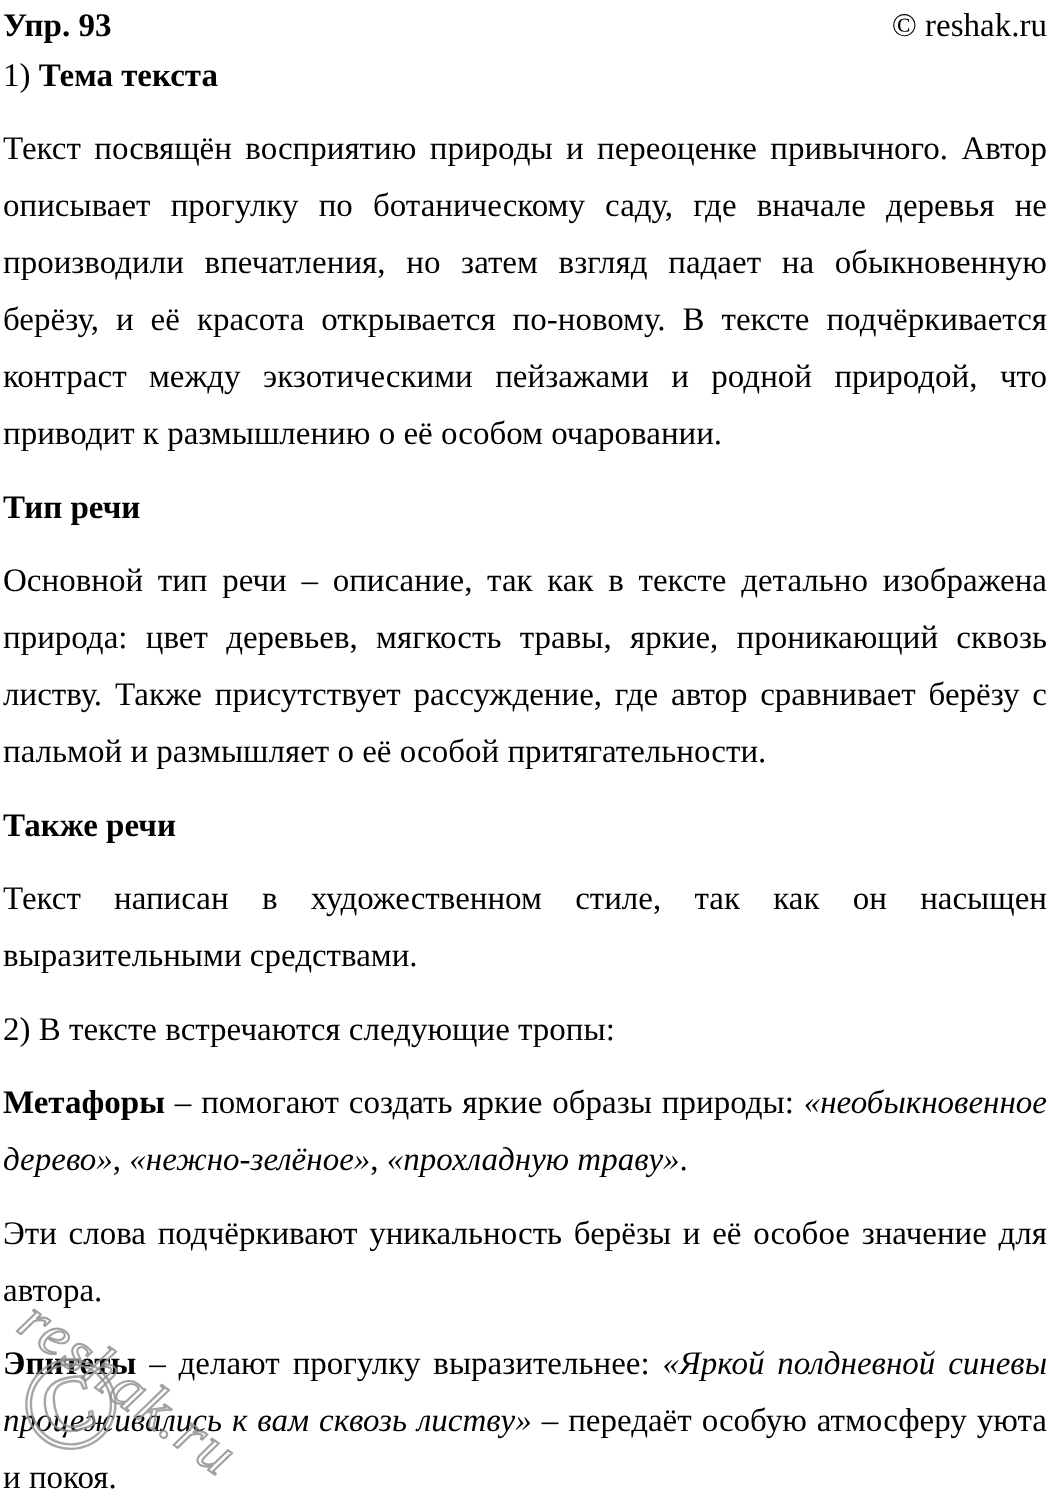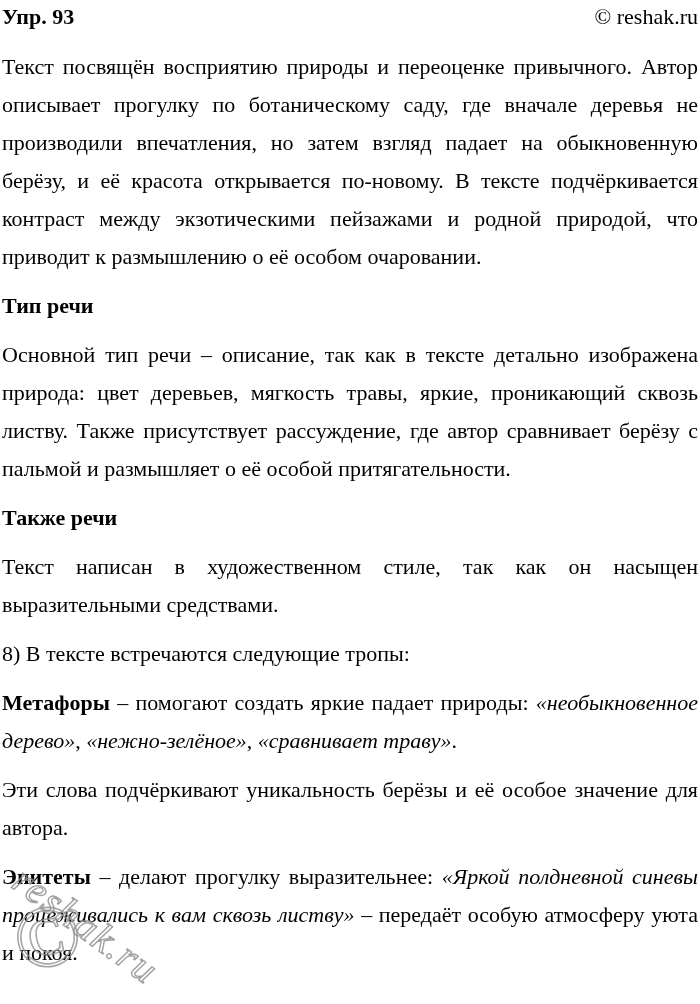--- a/index.html
+++ b/index.html
@@ -12,21 +12,21 @@
     font-size: 22px;
     position: relative;
     overflow: hidden;
   }
   .doc { padding: 3px 2px 0 2px; position: relative; z-index: 1; }
   .header-row {
     display: flex;
     justify-content: space-between;
     align-items: flex-start;
     line-height: 28px;
-    margin-bottom: 17px;
+    margin-bottom: 0;
   }
   .exercise { font-weight: bold; }
   .doc p {
     margin: 0 0 11px 0;
     line-height: 38px;
     text-align: justify;
   }
   .doc p.hline { text-align: left; }
   .bold { font-weight: bold; }
   em { font-style: italic; }
@@ -62,34 +62,35 @@
 </head>
 <body>
 
 <div class="doc">
 
   <div class="header-row">
     <span class="exercise">Упр. 93</span>
     <span>© reshak.ru</span>
   </div>
 
+  <p class="hline"><span>1) </span><span class="bold">Тема текста</span></p>
 
   <p>Текст посвящён восприятию природы и переоценке привычного. Автор описывает прогулку по ботаническому саду, где вначале деревья не производили впечатления, но затем взгляд падает на обыкновенную берёзу, и её красота открывается по-новому. В тексте подчёркивается контраст между экзотическими пейзажами и родной природой, что приводит к размышлению о её особом очаровании.</p>
 
   <p class="bold hline">Тип речи</p>
 
   <p>Основной тип речи – описание, так как в тексте детально изображена природа: цвет деревьев, мягкость травы, яркие, проникающий сквозь листву. Также присутствует рассуждение, где автор сравнивает берёзу с пальмой и размышляет о её особой притягательности.</p>
 
   <p class="bold hline">Также речи</p>
 
   <p>Текст написан в художественном стиле, так как он насыщен выразительными средствами.</p>
 
-  <p class="hline">8) В тексте встречаются следующие тропы:</p>
+  <p class="hline">2) В тексте встречаются следующие тропы:</p>
 
-  <p><span class="bold">Метафоры</span><span> – помогают создать яркие падает природы: </span><em>«необыкновенное дерево»</em><span>, </span><em>«нежно-зелёное»</em><span>, </span><em>«сравнивает траву»</em><span>.</span></p>
+  <p><span class="bold">Метафоры</span><span> – помогают создать яркие образы природы: </span><em>«необыкновенное дерево»</em><span>, </span><em>«нежно-зелёное»</em><span>, </span><em>«прохладную траву»</em><span>.</span></p>
 
   <p>Эти слова подчёркивают уникальность берёзы и её особое значение для автора.</p>
 
   <p><span class="bold">Эпитеты</span><span> – делают прогулку выразительнее: </span><em>«Яркой полдневной синевы процеживались к вам сквозь листву»</em><span> – передаёт особую атмосферу уюта и покоя.</span></p>
 
 </div>
 
 <div class="wm-symbol">©</div>
 <div class="wm-text">reshak.ru</div>
 

